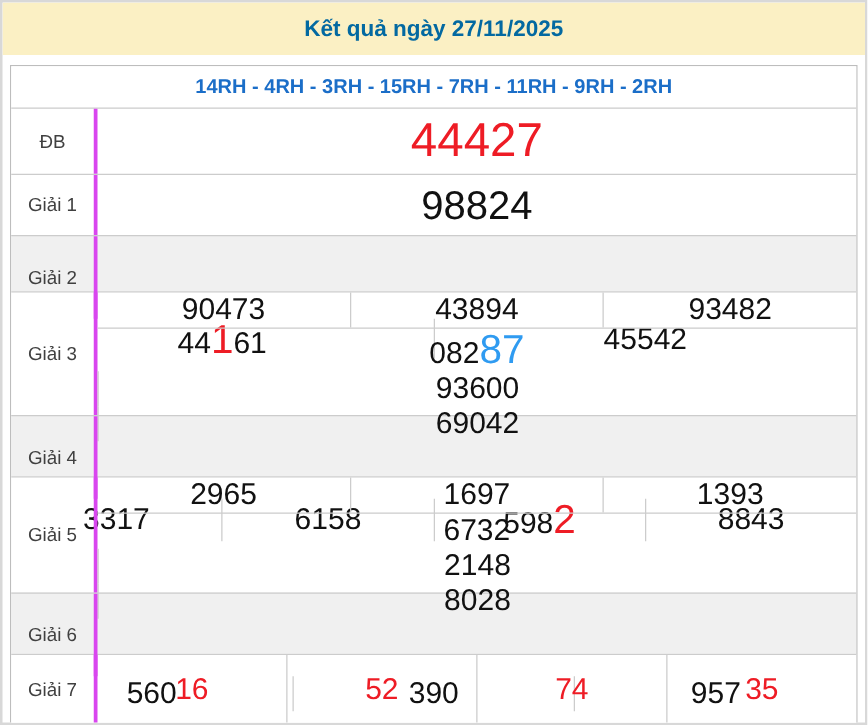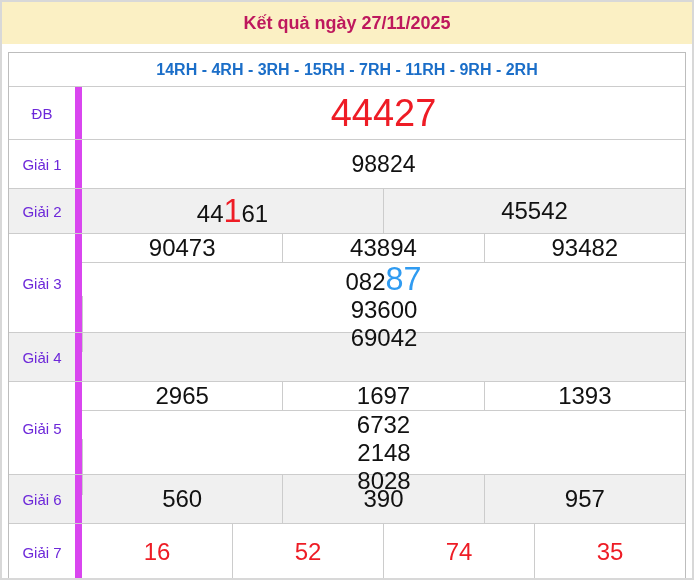--- a/index.html
+++ b/index.html
@@ -12,62 +12,62 @@
     width: 694px; height: 580px;
     box-sizing: border-box;
     border: 2px solid #d8d8d8;
     background: #ffffff;
     overflow: hidden;
   }
   .banner {
     height: 42px;
     background: var(--banner-bg, #fbf0c4);
     display: flex; align-items: center; justify-content: center;
-    font-size: 18px; font-weight: bold; color: #be185d;
+    font-size: 18px; font-weight: bold; color: #0369a1;
   }
   .table {
     margin: 8px 6px 0 6px;
     border: 1px solid #bdbdbd;
     background: #fff;
   }
   .subtitle-row {
     height: 33px;
     display: flex; align-items: center; justify-content: center;
     color: var(--subtitle-blue, #1b6ec8);
     font-weight: bold; font-size: 16px;
     background: #fff;
   }
   .prow { display: flex; border-top: 1px solid #cccccc; background: #fff; }
-  .prow.stripe { background: var(--stripe-bg, #f0f0f0); }
+  .prow.stripe { background: var(--stripe-bg, #f0f0f0); flex-direction: column; }
   .plabel {
     flex: 0 0 66px; width: 66px;
     display: flex; align-items: center; justify-content: center;
-    font-size: 15px; color: #6d28d9;
-    border-right: 7px solid #d946ef;
+    font-size: 15px; color: #404040;
+    border-right: 3px solid #d946ef;
   }
   .pvalues { flex: 1; display: flex; flex-direction: column; min-width: 0; }
   .pline { flex: 1; display: flex; }
   .pline + .pline { border-top: 1px solid #cccccc; flex-direction: column; }
   .pcell {
     flex: 1; min-width: 0;
     display: flex; align-items: center; justify-content: center;
     font-weight: normal; font-size: 24px; color: #111111;
   }
   .pcell + .pcell { border-left: 1px solid #cccccc; }
   .val { white-space: nowrap; }
   .row-db  { height: 52px; }
   .row-g1  { height: 48px; }
   .row-g2  { height: 44px; }
   .row-g3  { height: 98px; }
   .row-g4  { height: 48px; }
   .row-g5  { height: 92px; }
   .row-g6  { height: 48px; }
   .row-g7  { height: 56px; }
   .row-db .pcell { font-size: 38px; color: var(--red, #ee1c25); }
-  .row-g1 .pcell { font-size: 23px; }
+  .row-g1 .pcell { font-size: 32px; }
   .row-g7 .pcell { font-size: 24px; color: var(--red, #ee1c25); }
   .hl-red  { color: var(--red, #ee1c25); font-size: 1.35em; line-height: 1; }
   .hl-blue { color: var(--hl-blue, #2f9bf1); font-size: 1.35em; line-height: 1; }
 </style>
 </head>
 <body>
 
 <div class="page" style="--banner-bg: #FBF0C4; --stripe-bg: #F0F0F0; --red: #EE1C25; --hl-blue: #2F9BF1; --subtitle-blue: #1B6EC8;">
   <div class="banner">
     <span>Kết quả ngày 27/11/2025</span>
@@ -132,20 +132,36 @@
                 <div class="val"><span>93600</span></div>
               </div>
               <div class="pcell">
                 <div class="val"><span>69042</span></div>
               </div>
             </div>
           </div>
         </div>
         <div class="prow row-g4 stripe">
           <div class="plabel">Giải 4</div>
+          <div class="pvalues">
+            <div class="pline">
+              <div class="pcell">
+                <div class="val"><span>3317</span></div>
+              </div>
+              <div class="pcell">
+                <div class="val"><span>6158</span></div>
+              </div>
+              <div class="pcell">
+                <div class="val"><span>598</span><span class="hl-red">2</span></div>
+              </div>
+              <div class="pcell">
+                <div class="val"><span>8843</span></div>
+              </div>
+            </div>
+          </div>
         </div>
         <div class="prow row-g5">
           <div class="plabel">Giải 5</div>
           <div class="pvalues">
             <div class="pline">
               <div class="pcell">
                 <div class="val"><span>2965</span></div>
               </div>
               <div class="pcell">
                 <div class="val"><span>1697</span></div>

